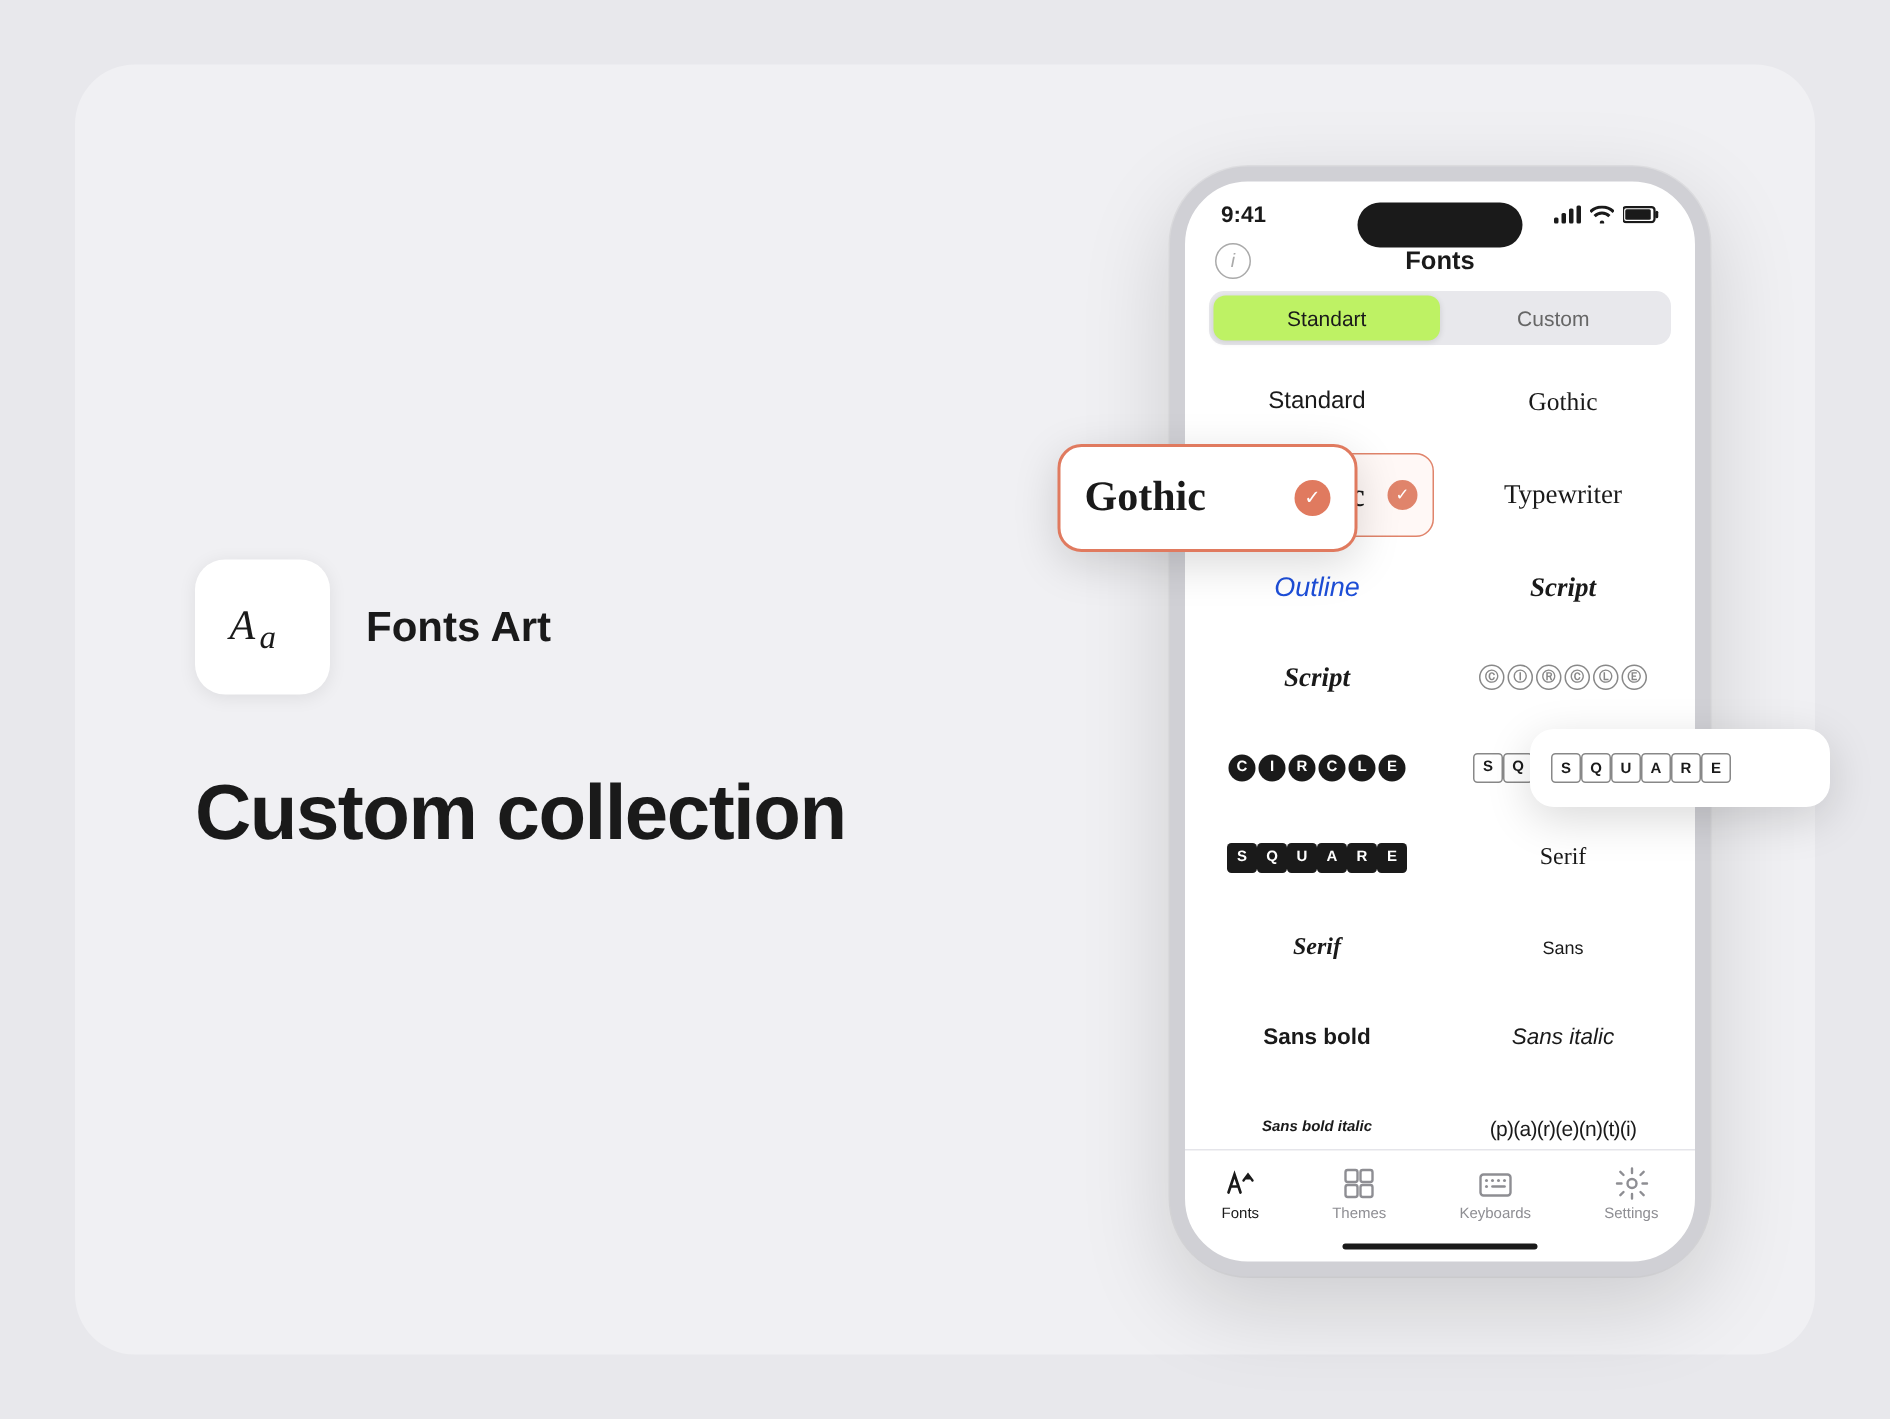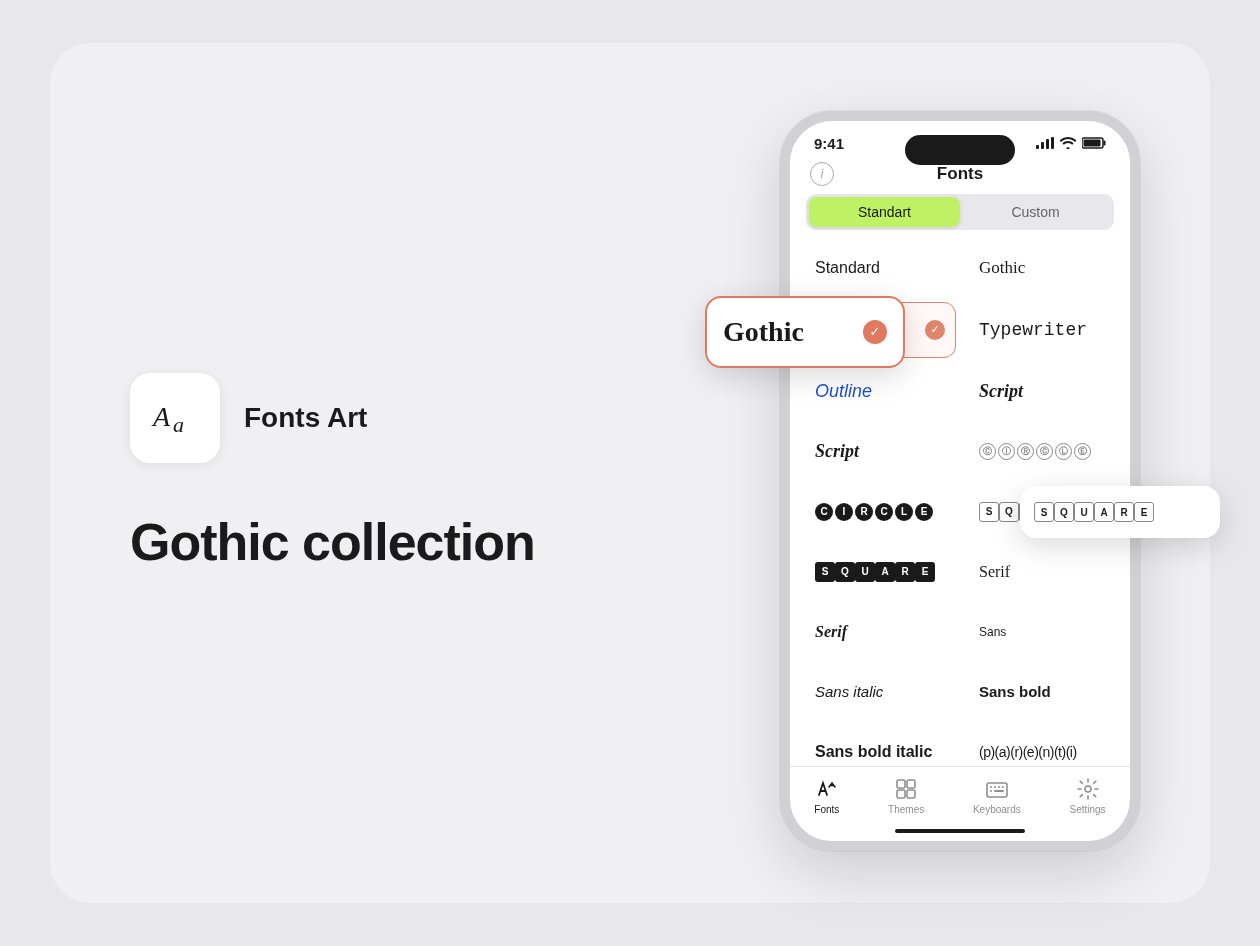--- a/index.html
+++ b/index.html
@@ -227,38 +227,38 @@
       gap: 8px;
       margin-bottom: 8px;
     }
 
     .font-cell {
       background: white;
       border-radius: 12px;
       padding: 14px 14px;
       display: flex;
       align-items: center;
-      justify-content: flex-start;
+      justify-content: center;
       min-height: 52px;
       position: relative;
       border: 1.5px solid transparent;
     }
 
     .font-cell.selected {
       border-color: #e0846b;
       background: #fff8f6;
     }
 
     .font-cell-text {
       font-size: 18px;
       color: #1a1a1a;
     }
 
     .font-cell-text.standard { font-family: -apple-system, sans-serif; font-size: 16px; }
-    .font-cell-text.typewriter { font-family: Liberation Mono, monospace; }
+    .font-cell-text.typewriter { font-family: Liberation Serif, serif; }
     .font-cell-text.outline { font-family: -apple-system, sans-serif; color: #1d4ed8; font-style: italic; }
     .font-cell-text.script { font-family: 'Palatino Linotype', cursive; font-style: italic; font-weight: bold; }
     .font-cell-text.script-right { font-family: 'Palatino Linotype', cursive; font-style: italic; font-weight: bold; }
 
     .check-icon {
       position: absolute;
       right: 10px;
       top: 50%;
       transform: translateY(-50%);
       width: 20px;
@@ -437,21 +437,21 @@
           <text x="8" y="38" font-family="'Palatino Linotype', Georgia, serif" font-size="28" font-style="italic" fill="#1a1a1a">A</text>
           <text x="28" y="44" font-family="'Palatino Linotype', Georgia, serif" font-size="22" font-style="italic" fill="#1a1a1a">a</text>
         </svg>
       </div>
       <div class="app-text-info">
         <div class="app-name">Fonts Art</div>
       </div>
     </div>
 
     <div class="headline">
-      <span>Gothic collection</span><br>
+      <span>Custom collection</span><br>
     </div>
 
   </div>
 
   <div class="phone-wrapper">
 
     <div class="gothic-popup">
       <span class="gothic-popup-text">Gothic</span>
       <div class="gothic-popup-check">✓</div>
     </div>
@@ -574,30 +574,30 @@
           <div class="font-cell">
             <span class="font-cell-text" style="font-family:Georgia,serif; font-style:italic; font-size:16px; font-weight:bold;">Serif</span>
           </div>
           <div class="font-cell">
             <span class="font-cell-text" style="font-size:12px;">Sans</span>
           </div>
         </div>
 
         <div class="font-row">
           <div class="font-cell">
+            <span class="font-cell-text" style="font-weight:700; font-size:15px;">Sans bold</span>
+          </div>
+          <div class="font-cell">
             <span class="font-cell-text sans-italic" style="font-style:italic; font-size:15px;">Sans italic</span>
           </div>
-          <div class="font-cell">
-            <span class="font-cell-text" style="font-weight:700; font-size:15px;">Sans bold</span>
-          </div>
-        </div>
-
-        <div class="font-row">
-          <div class="font-cell">
-            <span class="font-cell-text" style="font-weight:700; font-size:16px;">Sans bold italic</span>
+        </div>
+
+        <div class="font-row">
+          <div class="font-cell">
+            <span class="font-cell-text" style="font-weight:700; font-style:italic; font-size:10px;">Sans bold italic</span>
           </div>
           <div class="font-cell">
             <span class="font-cell-text parenthetical" style="font-size:14px; letter-spacing:-0.5px;">(p)(a)(r)(e)(n)(t)(i)</span>
           </div>
         </div>
 
       </div>
 
       <div class="tab-bar">
         <div class="tab-item">

